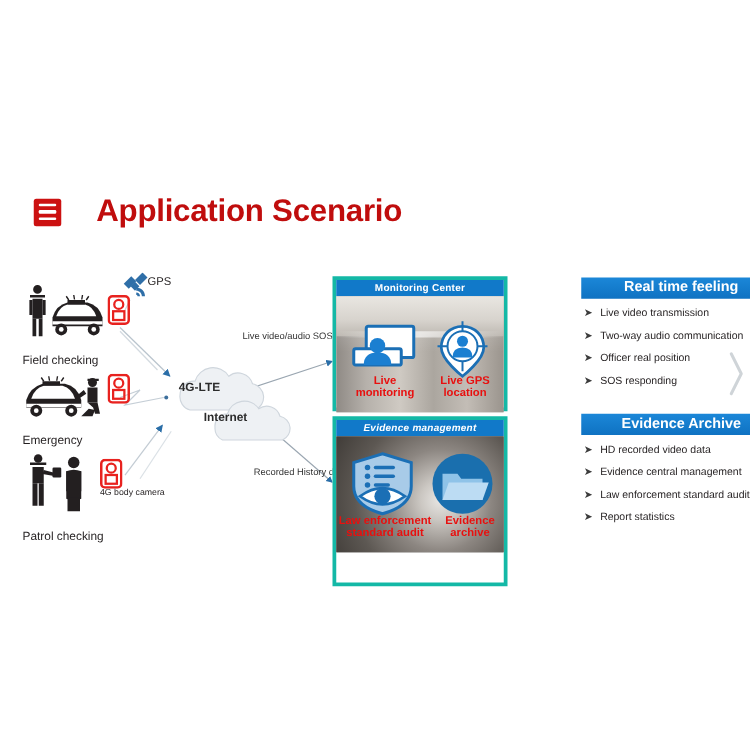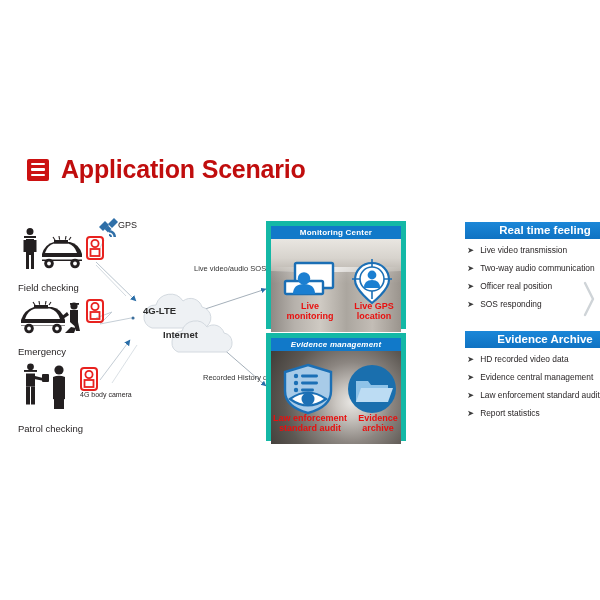--- a/index.html
+++ b/index.html
@@ -6,21 +6,21 @@
   html, body { width: 600px; height: 600px; }
   body {
     background: #ffffff;
     font-family: "Liberation Sans", sans-serif;
     position: relative;
     overflow: hidden;
   }
   #stage { position: absolute; left: 0; top: 0; width: 600px; height: 600px; }
 
   
-  .title-row { position: absolute; left: 27px; top: 155px; display: flex; align-items: center; gap: 12px; }
+  .title-row { position: absolute; left: 27px; top: 155px; display: flex; align-items: center; gap: 28px; }
   .title-icon {
     width: 22px; height: 22px; background: #cc1111; border-radius: 2px;
     display: flex; flex-direction: column; justify-content: center; align-items: center; gap: 3px;
     padding: 3px 3px;
   }
   .title-icon i { display: block; width: 14px; height: 2.6px; background: #fff; border-radius: 1px; }
   .title-text {
     color: #c00d0d; font-size: 25px; font-weight: bold; letter-spacing: -0.2px;
     font-family: "Liberation Sans", sans-serif; white-space: nowrap;
   }
@@ -38,21 +38,21 @@
   .cloud-text { position: absolute; font-size: 9.5px; font-weight: bold; color: #2b2b2b; white-space: nowrap; }
   .cloud-text.italic { }
 
   .flow-label {
     position: absolute; font-size: 7.5px; color: #333; line-height: 1.35;
     text-align: center; white-space: nowrap;
   }
 
   
   .panel {
-    position: absolute; border: 5px solid #14b8a6; background: #fff;
+    position: absolute; border: 3px solid #14b8a6; background: #fff;
   }
   .panel-head {
     background: #1179c9; color: #ffffff; text-align: center;
     font-size: 8px; font-weight: bold; letter-spacing: .2px;
     height: 13px; line-height: 13px;
   }
   .panel-head.italic { font-style: italic; font-weight: bold; }
   .panel-body { position: relative; overflow: hidden; }
   .panel-cap {
     position: absolute; color: #e8100f; font-size: 9px; font-weight: bold;
@@ -275,21 +275,21 @@
         <circle cx="23" cy="18" r="4.4" fill="#1b7fd1"></circle>
         <path d="M15,31 q0,-8 8,-8 q8,0 8,8 z" fill="#1b7fd1"></path>
       </svg>
       <div class="panel-cap" style="left:8px;top:62px;width:62px">Live
 monitoring</div>
       <div class="panel-cap" style="left:72px;top:62px;width:62px">Live GPS
 location</div>
     </div>
   </div>
 
-  <div class="panel" style="left:266px;top:333px;width:140px;height:108px">
+  <div class="panel" style="left:266px;top:333px;width:140px;height:136px">
     <div class="panel-head italic">Evidence management</div>
     <div class="panel-body" style="height:93px">
       <div class="ph-dark"></div>
 
       <svg width="54" height="52" viewBox="0 0 54 52" style="position:absolute;left:10px;top:12px">
         <path d="M27,2 L50,9 V28 C50,41 38,47 27,50 C16,47 4,41 4,28 V9 Z" fill="#a8cbe8" stroke="#1b6fb5" stroke-width="2.4"></path>
         <g fill="#1b6fb5">
           <circle cx="15" cy="13" r="2.2"></circle>
             <rect x="20" y="11.6" width="17" height="2.8" rx="1.4"></rect>
           <circle cx="15" cy="20" r="2.2"></circle>

